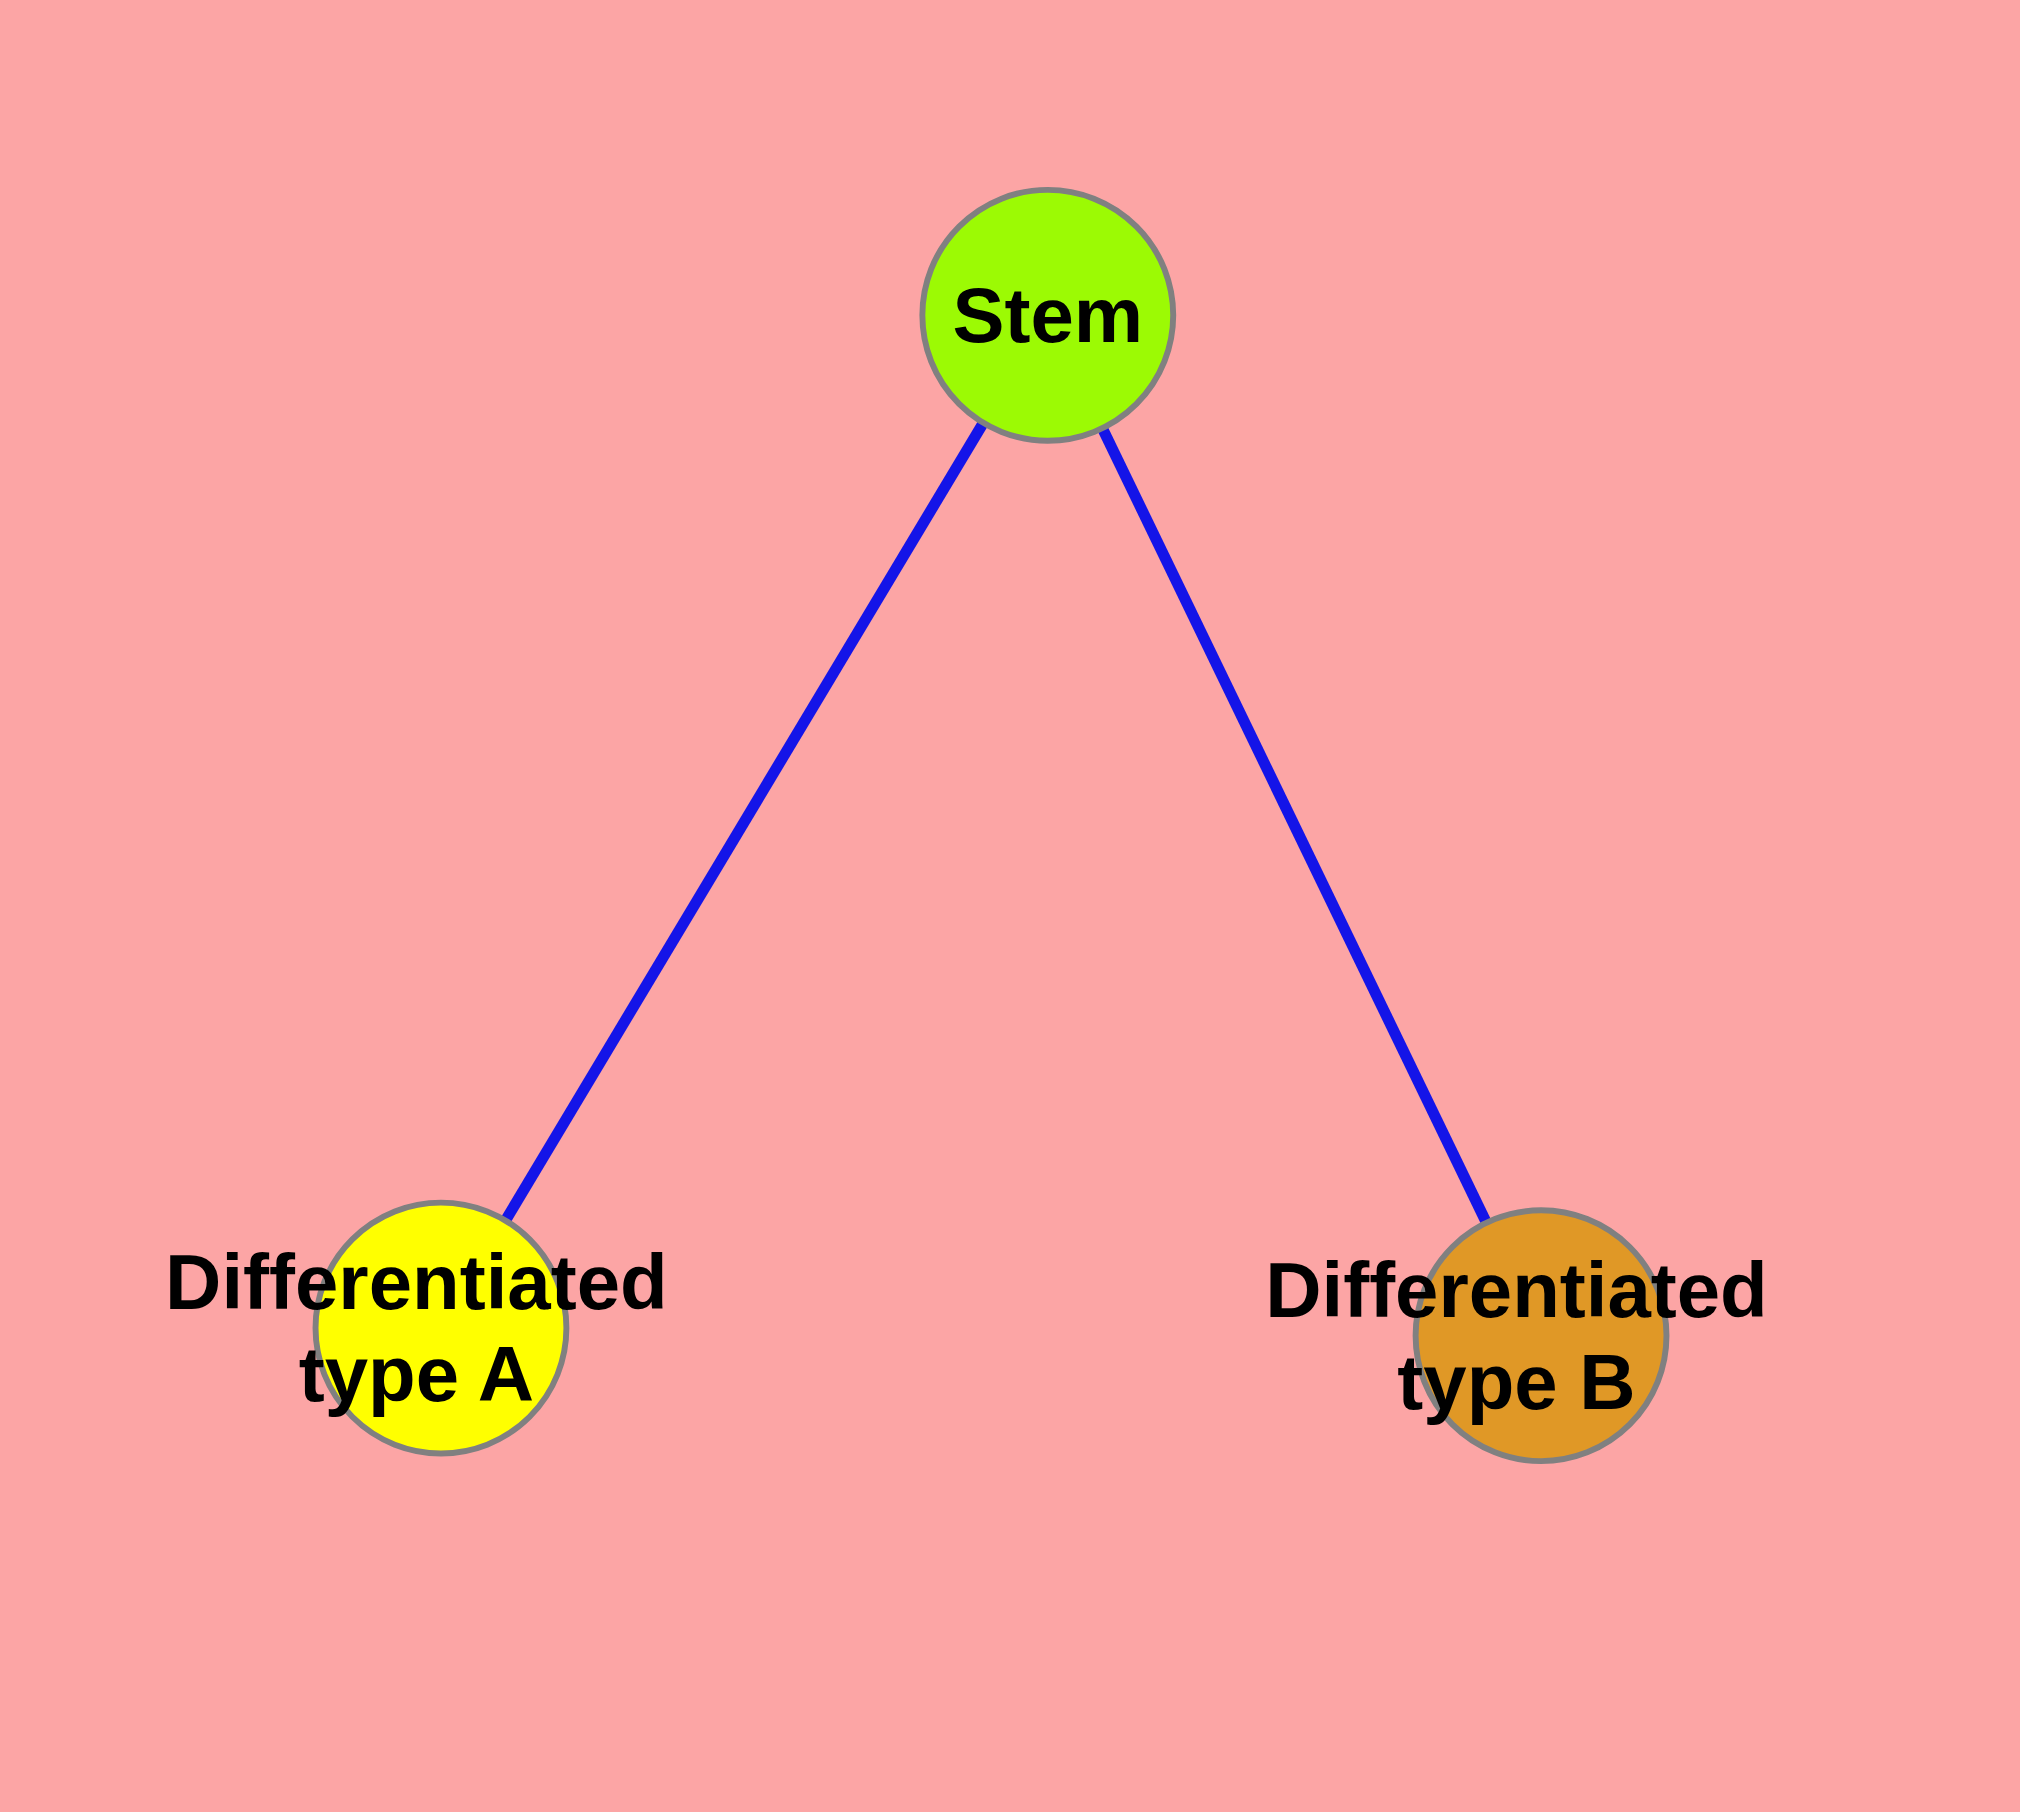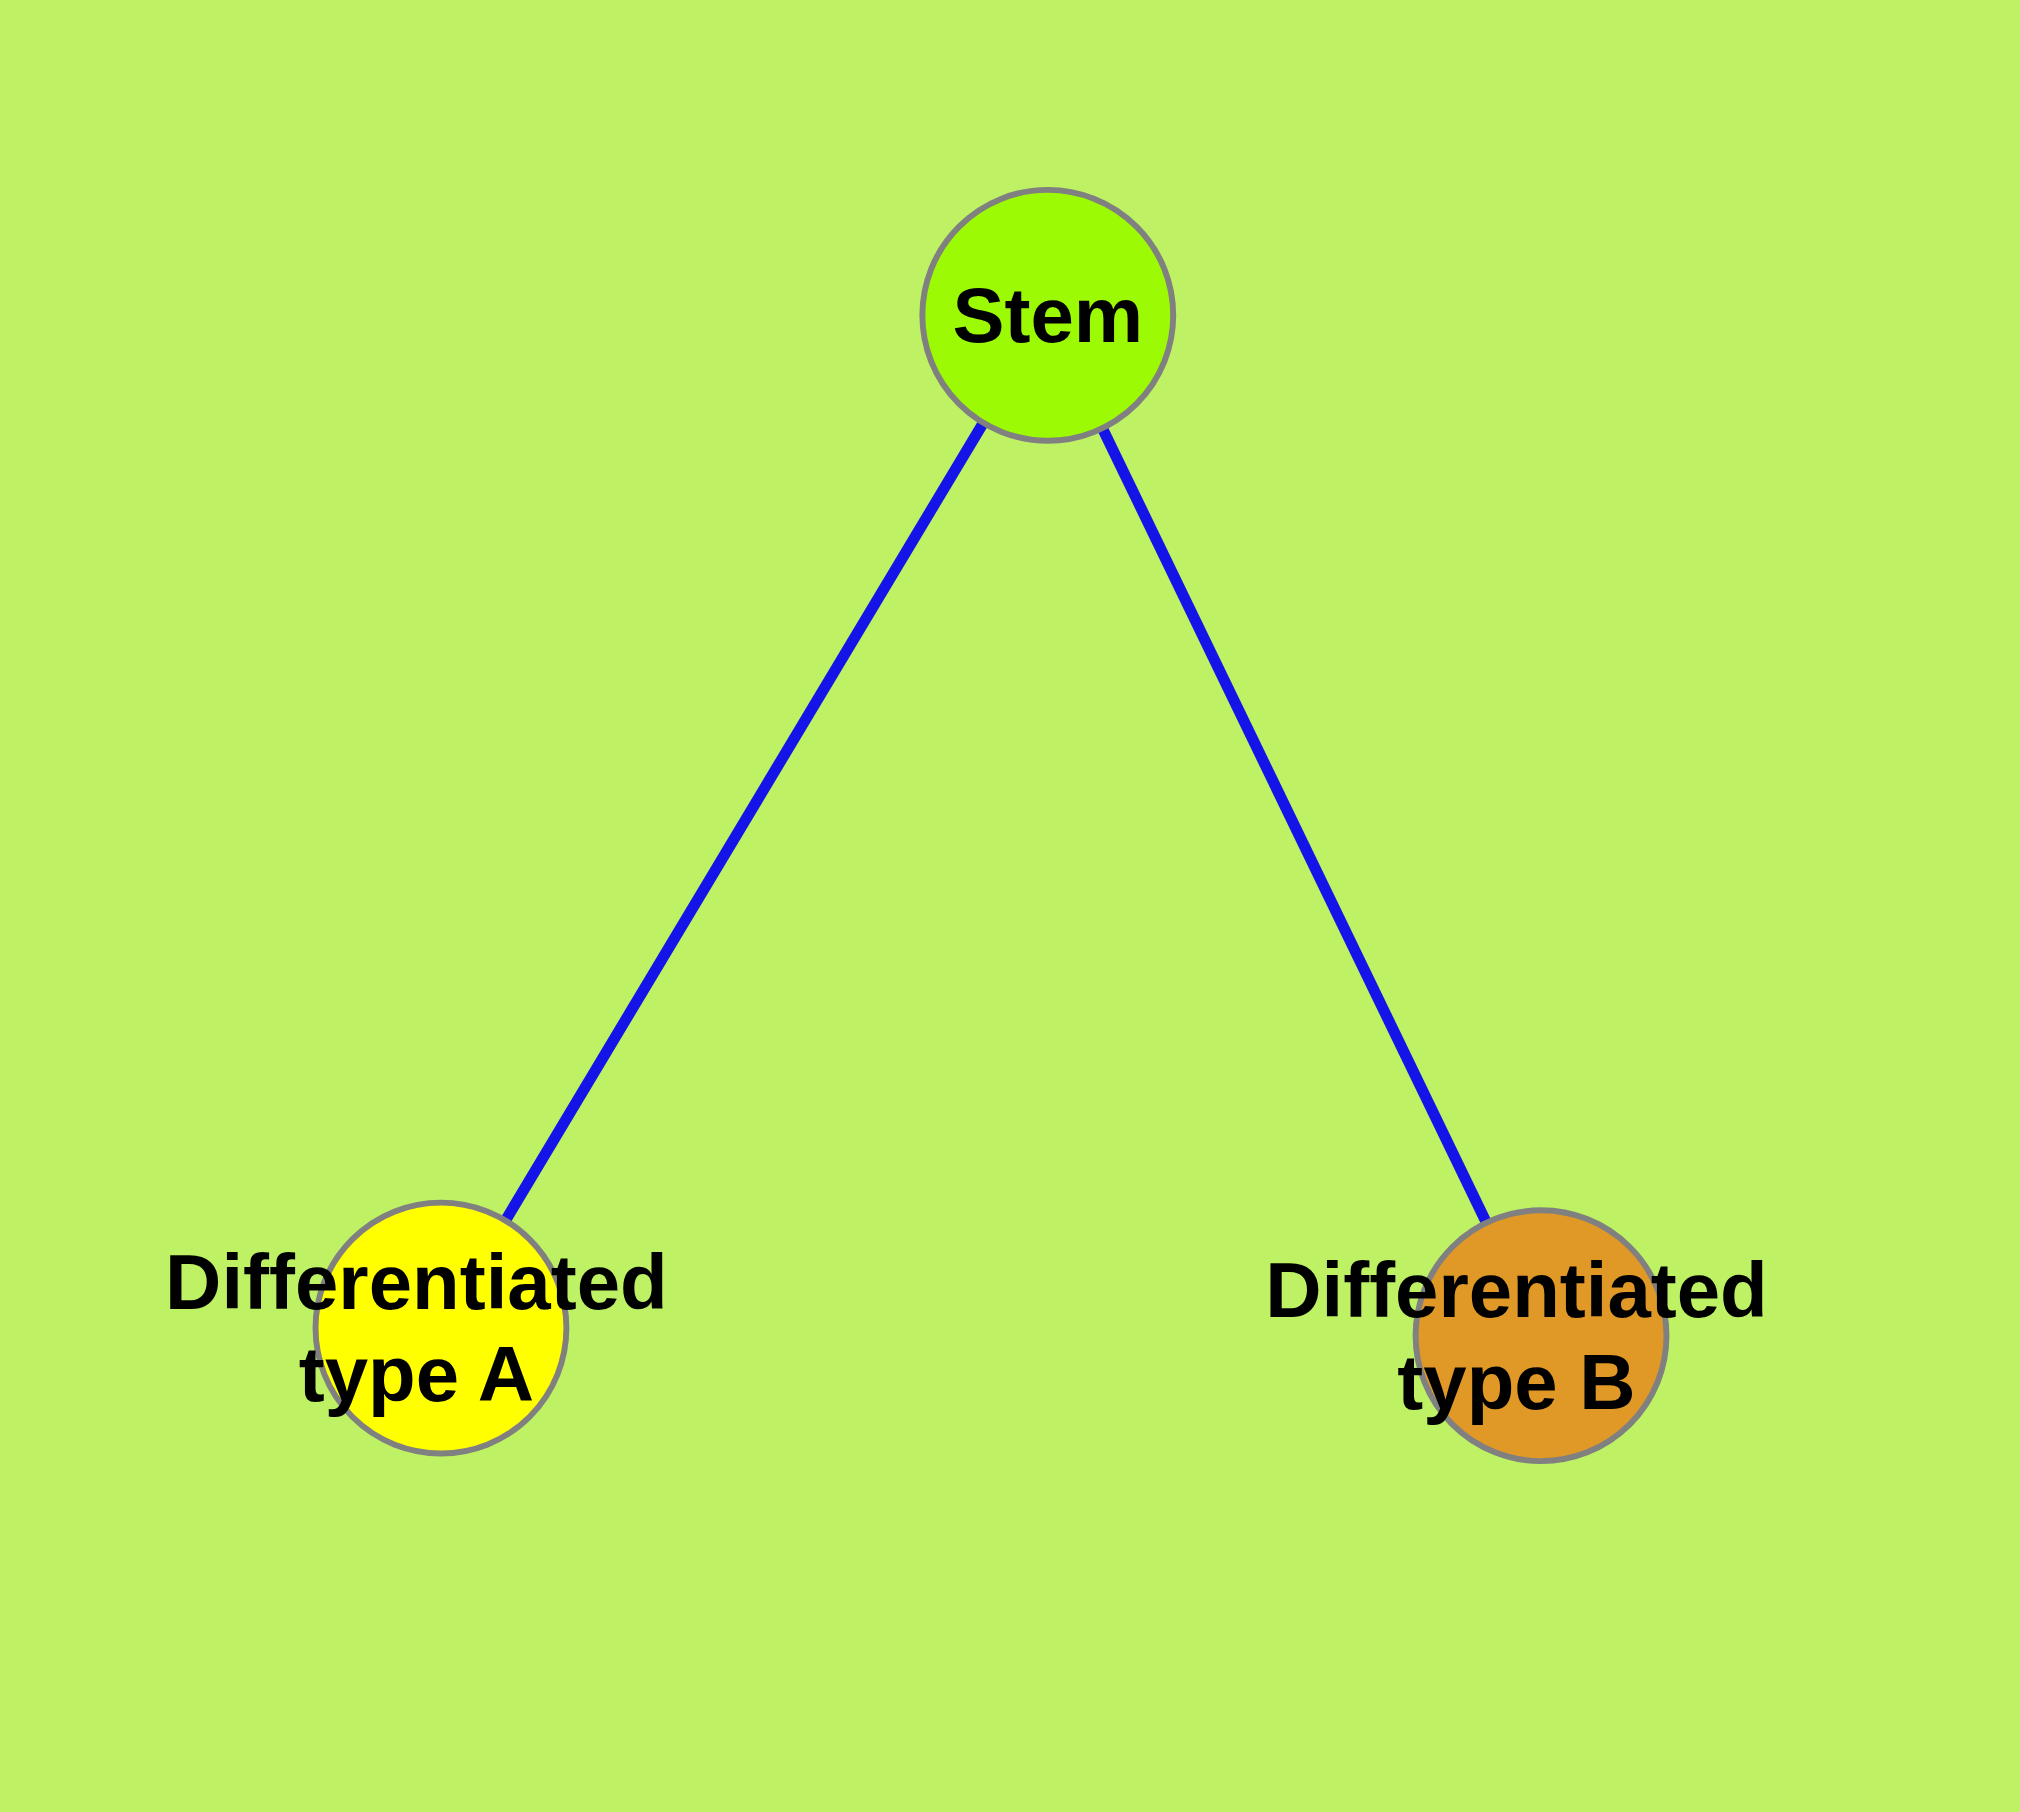--- a/index.html
+++ b/index.html
@@ -39,21 +39,21 @@
     font-family: "Liberation Sans", sans-serif;
     font-weight: bold;
     fill: #000000;
     text-anchor: middle;
     dominant-baseline: alphabetic;
   }
 </style>
 </head>
 <body>
 
-<div id="canvas" style="background: #bef264;">
+<div id="canvas" style="background: #fca5a5;">
   <svg id="graph-svg" viewBox="0 0 2384 2138" xmlns="http://www.w3.org/2000/svg">
 
     <g>
       <line class="edge-line" x1="1236" y1="372" x2="520" y2="1567" stroke="#1414e8" stroke-width="13"></line>
       <line class="edge-line" x1="1236" y1="372" x2="1818" y2="1576" stroke="#1414e8" stroke-width="13"></line>
     </g>
 
     <g>
       <circle class="node-circle" cx="1236" cy="372" r="148" fill="#9cfa04" stroke="#808080"></circle>
       <text class="node-label" x="1236" y="404" font-size="92">Stem</text>

